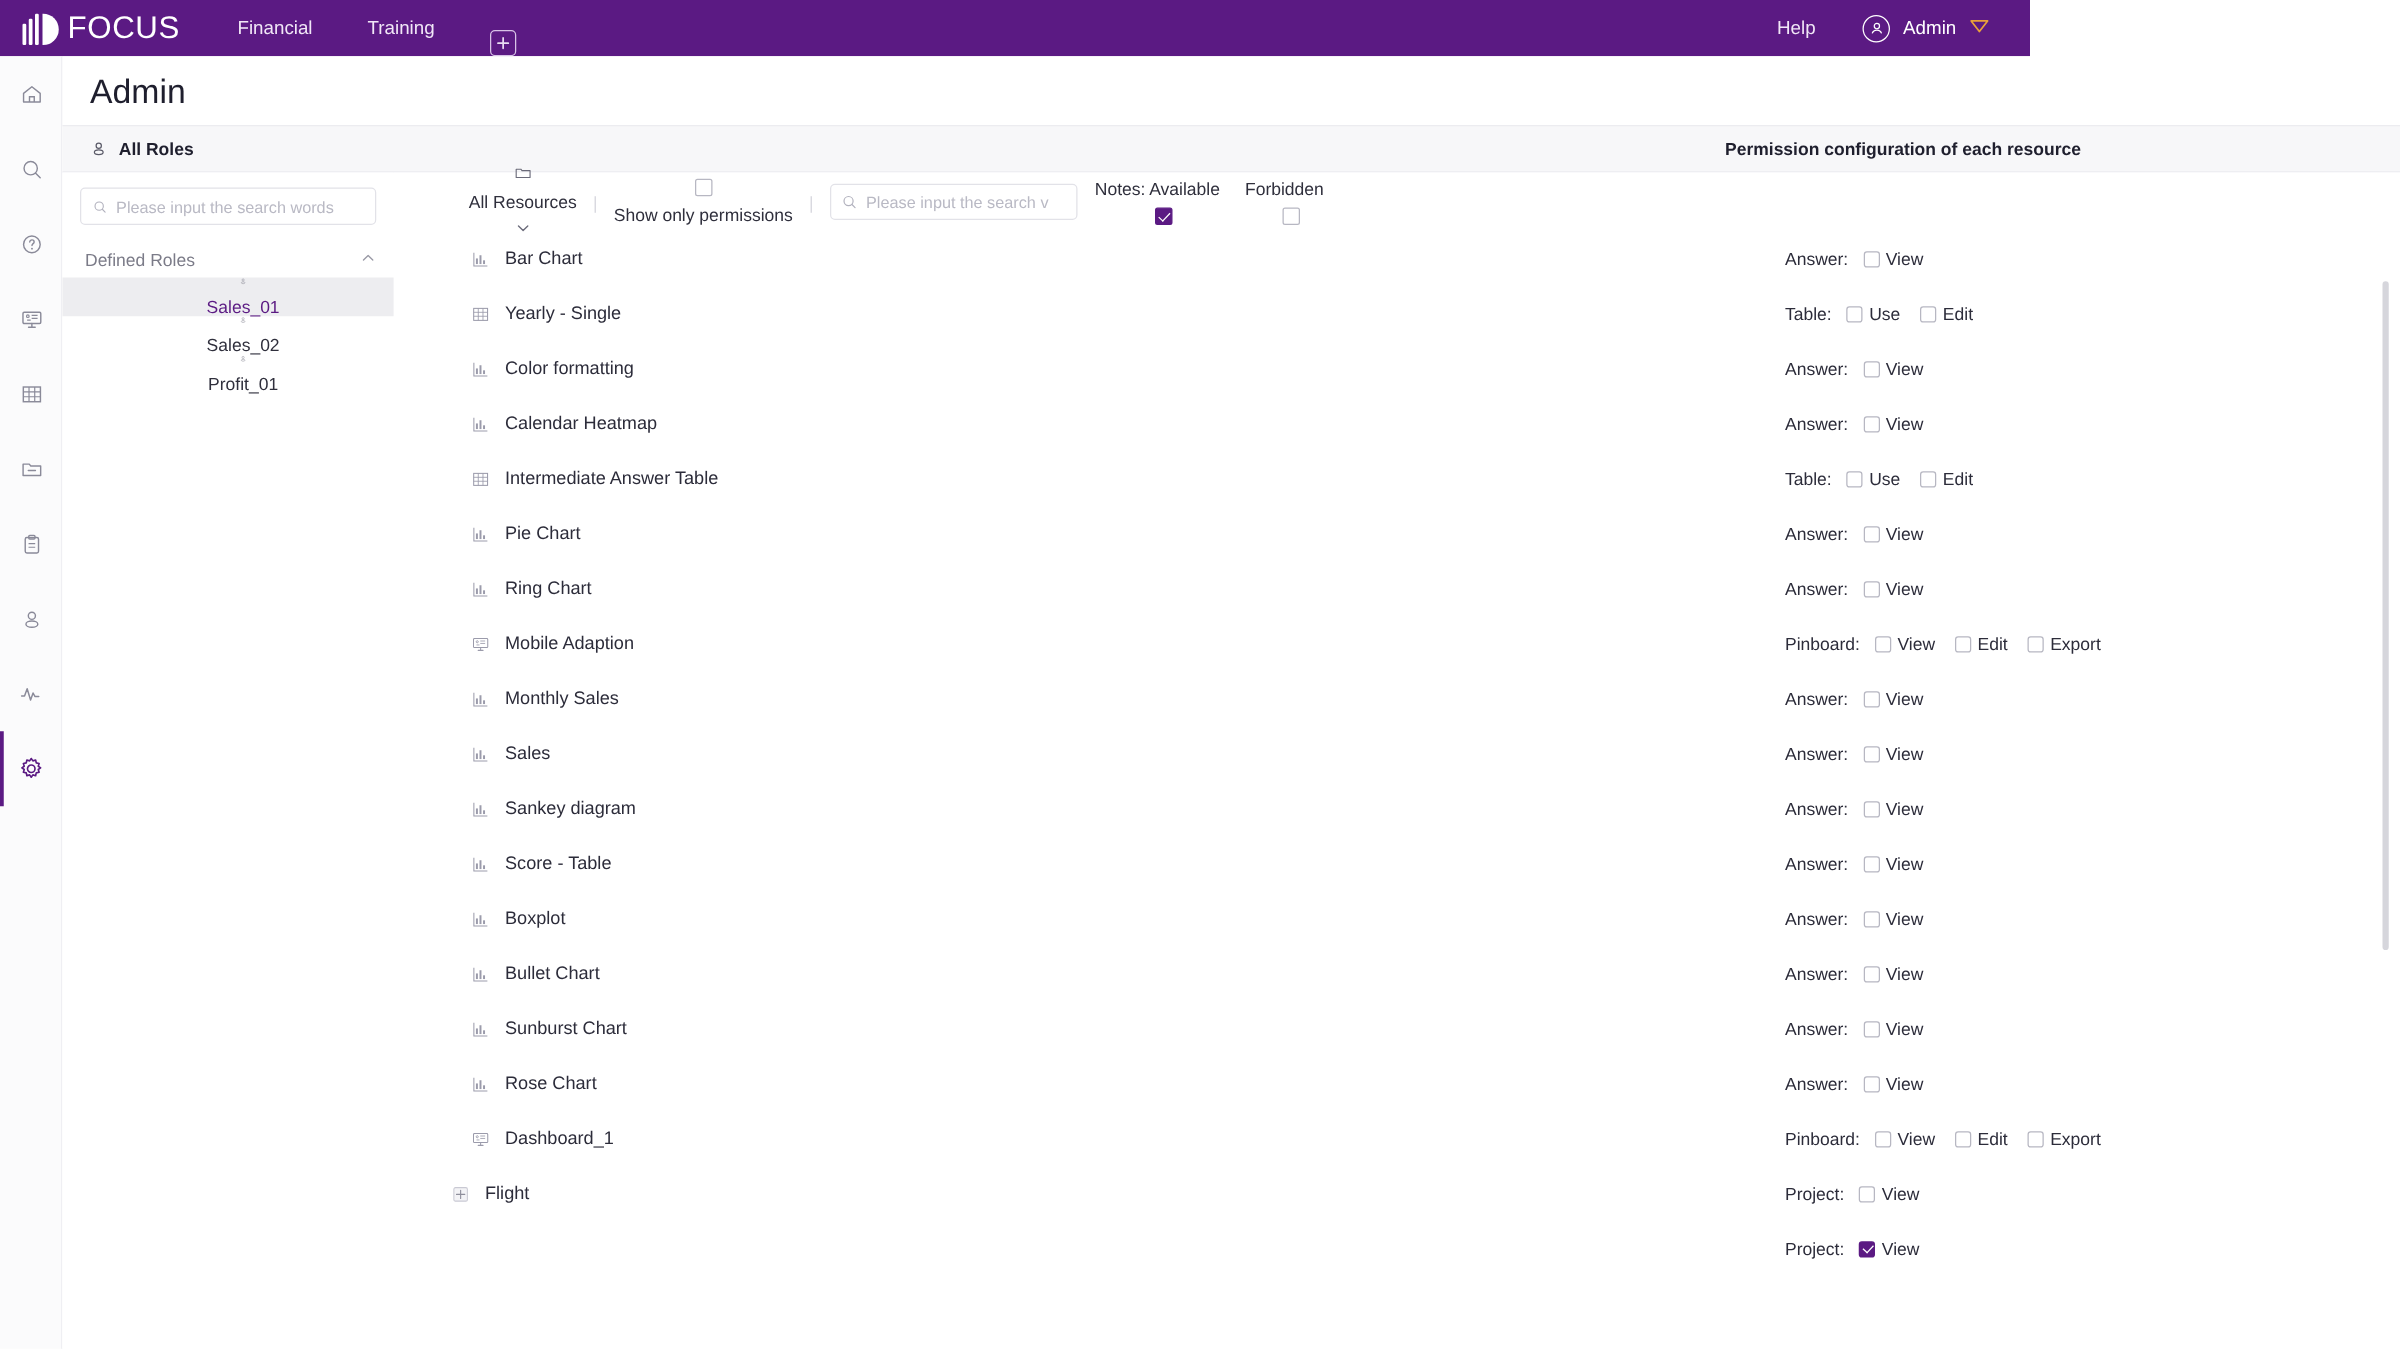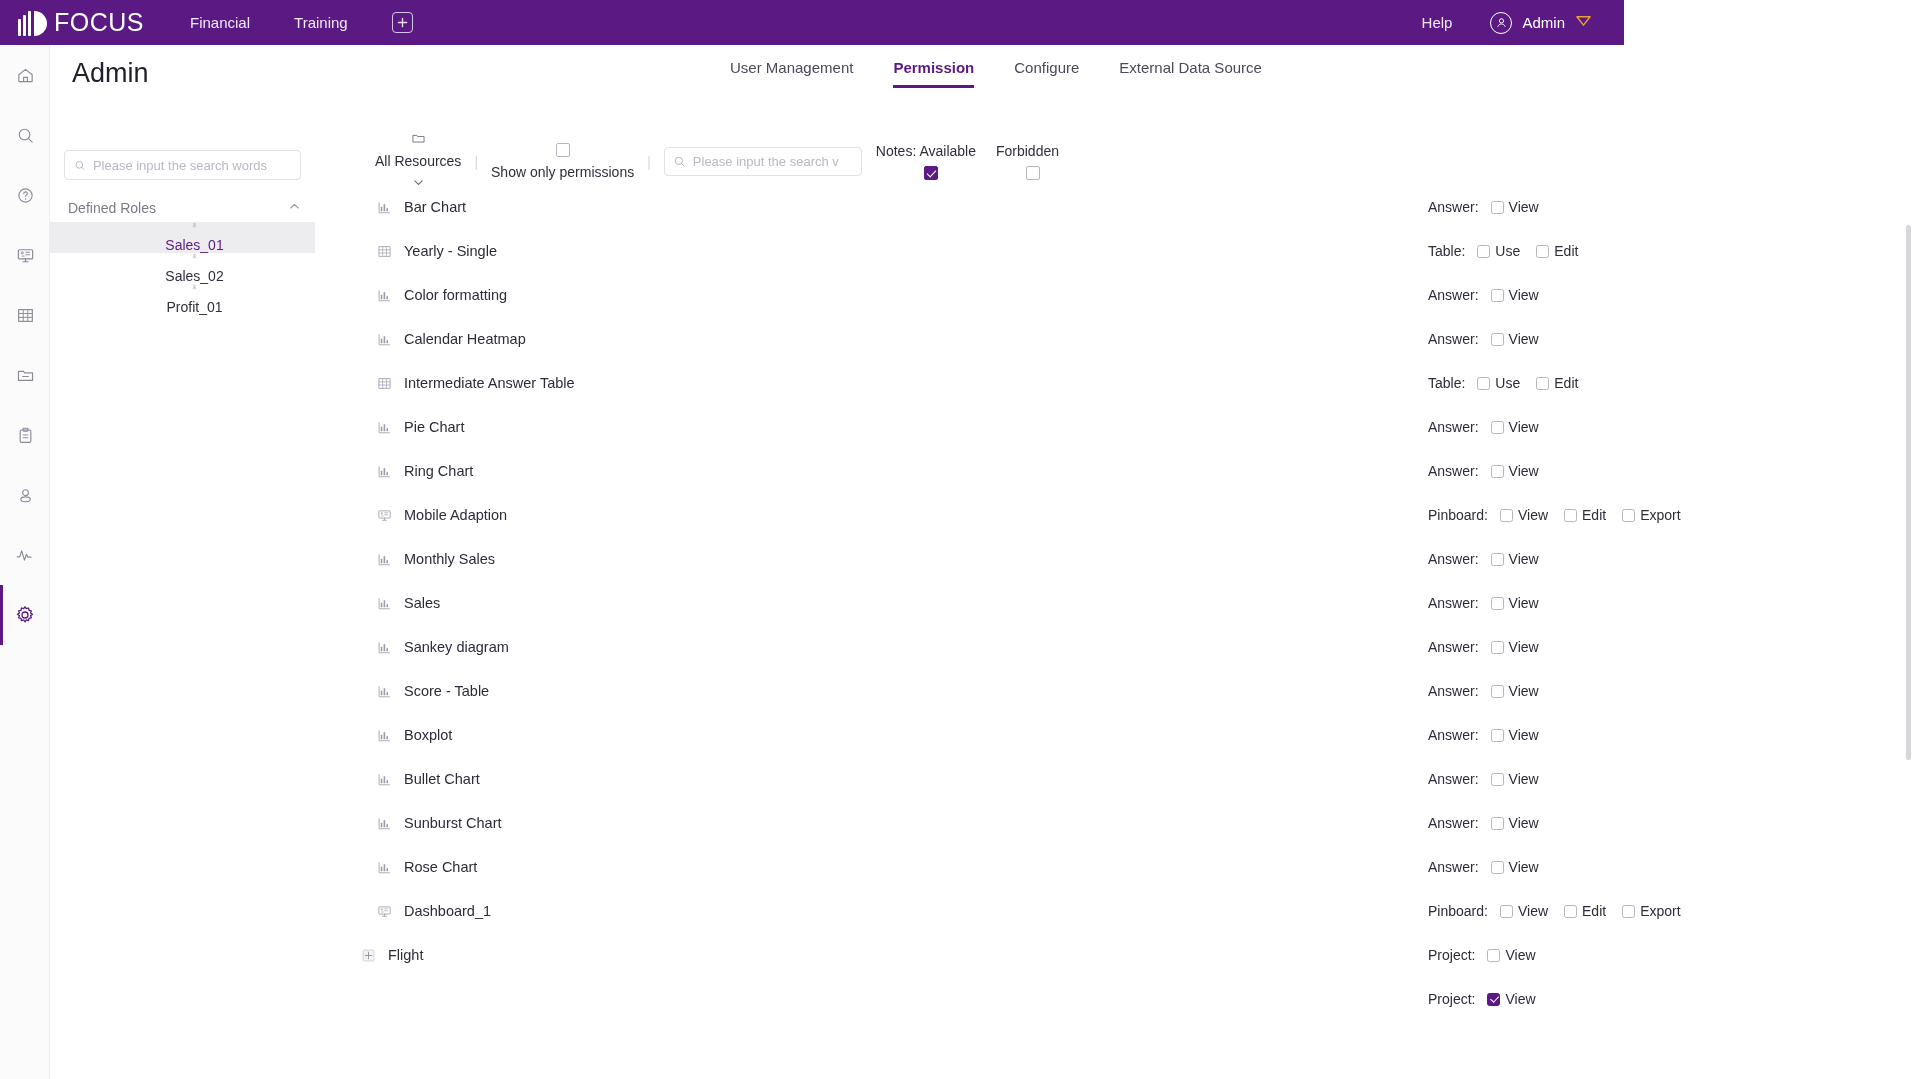--- a/index.html
+++ b/index.html
@@ -19,21 +19,21 @@
     display: flex; align-items: center;
     color: #fff;
   }
   .brand { display: flex; align-items: center; margin-left: 18px; width: 150px; }
   .brand-mark { display: flex; align-items: flex-end; height: 26px; gap: 2px; margin-right: 7px;}
   .bm-bar { width: 3px; background: #fff; border-radius: 1px; }
   .bm-b1 { height: 17px; } .bm-b2 { height: 21px; } .bm-b3 { height: 25px; }
   .bm-half { width: 13px; height: 25px; background:#fff; border-radius: 0 13px 13px 0; margin-left:1px;}
   .brand-text { font-size: 25px; font-weight: 400; letter-spacing: .5px; color:#fff; }
 
-  .topnav { display: flex; align-items: center; gap: 0; }
+  .topnav { display: flex; align-items: flex-end; gap: 0; }
   .topnav a {
     color: #f1e7f7; font-size: 15px; text-decoration: none;
     padding: 0 22px; line-height: 45px;
   }
   .plus-btn {
     width: 21px; height: 21px; border: 1.4px solid #d8c3e7; border-radius: 4px;
     display: flex; align-items: center; justify-content: center;
     margin-left: 22px; color: #e8dcf2; font-size: 15px; line-height: 1;
   }
   .top-right { margin-left: auto; display: flex; align-items: center; padding-right: 32px; gap: 10px;}
@@ -284,28 +284,32 @@
       <circle cx="10" cy="10" r="3" fill="none" stroke="currentColor" stroke-width="1.3"></circle>
       <path d="M10 1.8 l1.3 1.9 2.2-.7 .5 2.3 2.3.5 -.7 2.2 1.9 1.3 -1.9 1.3 .7 2.2 -2.3.5 -.5 2.3 -2.2-.7 -1.3 1.9 -1.3-1.9 -2.2.7 -.5-2.3 -2.3-.5 .7-2.2 -1.9-1.3 1.9-1.3 -.7-2.2 2.3-.5 .5-2.3 2.2.7 Z" fill="none" stroke="currentColor" stroke-width="1.3" stroke-linejoin="round"></path>
     </svg>
   </div>
 </div>
 
 <div class="page">
 
   <div class="page-head">
     <div class="page-title">Admin</div>
-    <div class="tabs">
-      <div class="tab">User Management</div>
-      <div class="tab active">Permission</div>
-      <div class="tab">Configure</div>
-      <div class="tab">External Data Source</div>
-    </div>
-  </div>
-
+  </div>
+
+  <div class="section-head">
+    <div class="sh-left">
+      <svg width="14" height="14" viewBox="0 0 20 20" style="color:#5a5a68">
+        <circle cx="10" cy="6.6" r="3" fill="none" stroke="currentColor" stroke-width="1.4"></circle>
+        <ellipse cx="10" cy="14" rx="5" ry="2.6" fill="none" stroke="currentColor" stroke-width="1.4"></ellipse>
+      </svg>
+      <span class="sh-left-label">All Roles</span>
+    </div>
+    <div class="sh-right">Permission configuration of each resource</div>
+  </div>
 
   <div class="roles">
     <div class="role-search">
       <svg width="13" height="13" viewBox="0 0 20 20" style="color:#b2b2be">
         <circle cx="9" cy="9" r="5.6" fill="none" stroke="currentColor" stroke-width="1.5"></circle>
         <path d="M13.2 13.2 L17 17" stroke="currentColor" stroke-width="1.5" stroke-linecap="round"></path>
       </svg>
       <input type="text" placeholder="Please input the search words" style="">
     </div>
 

